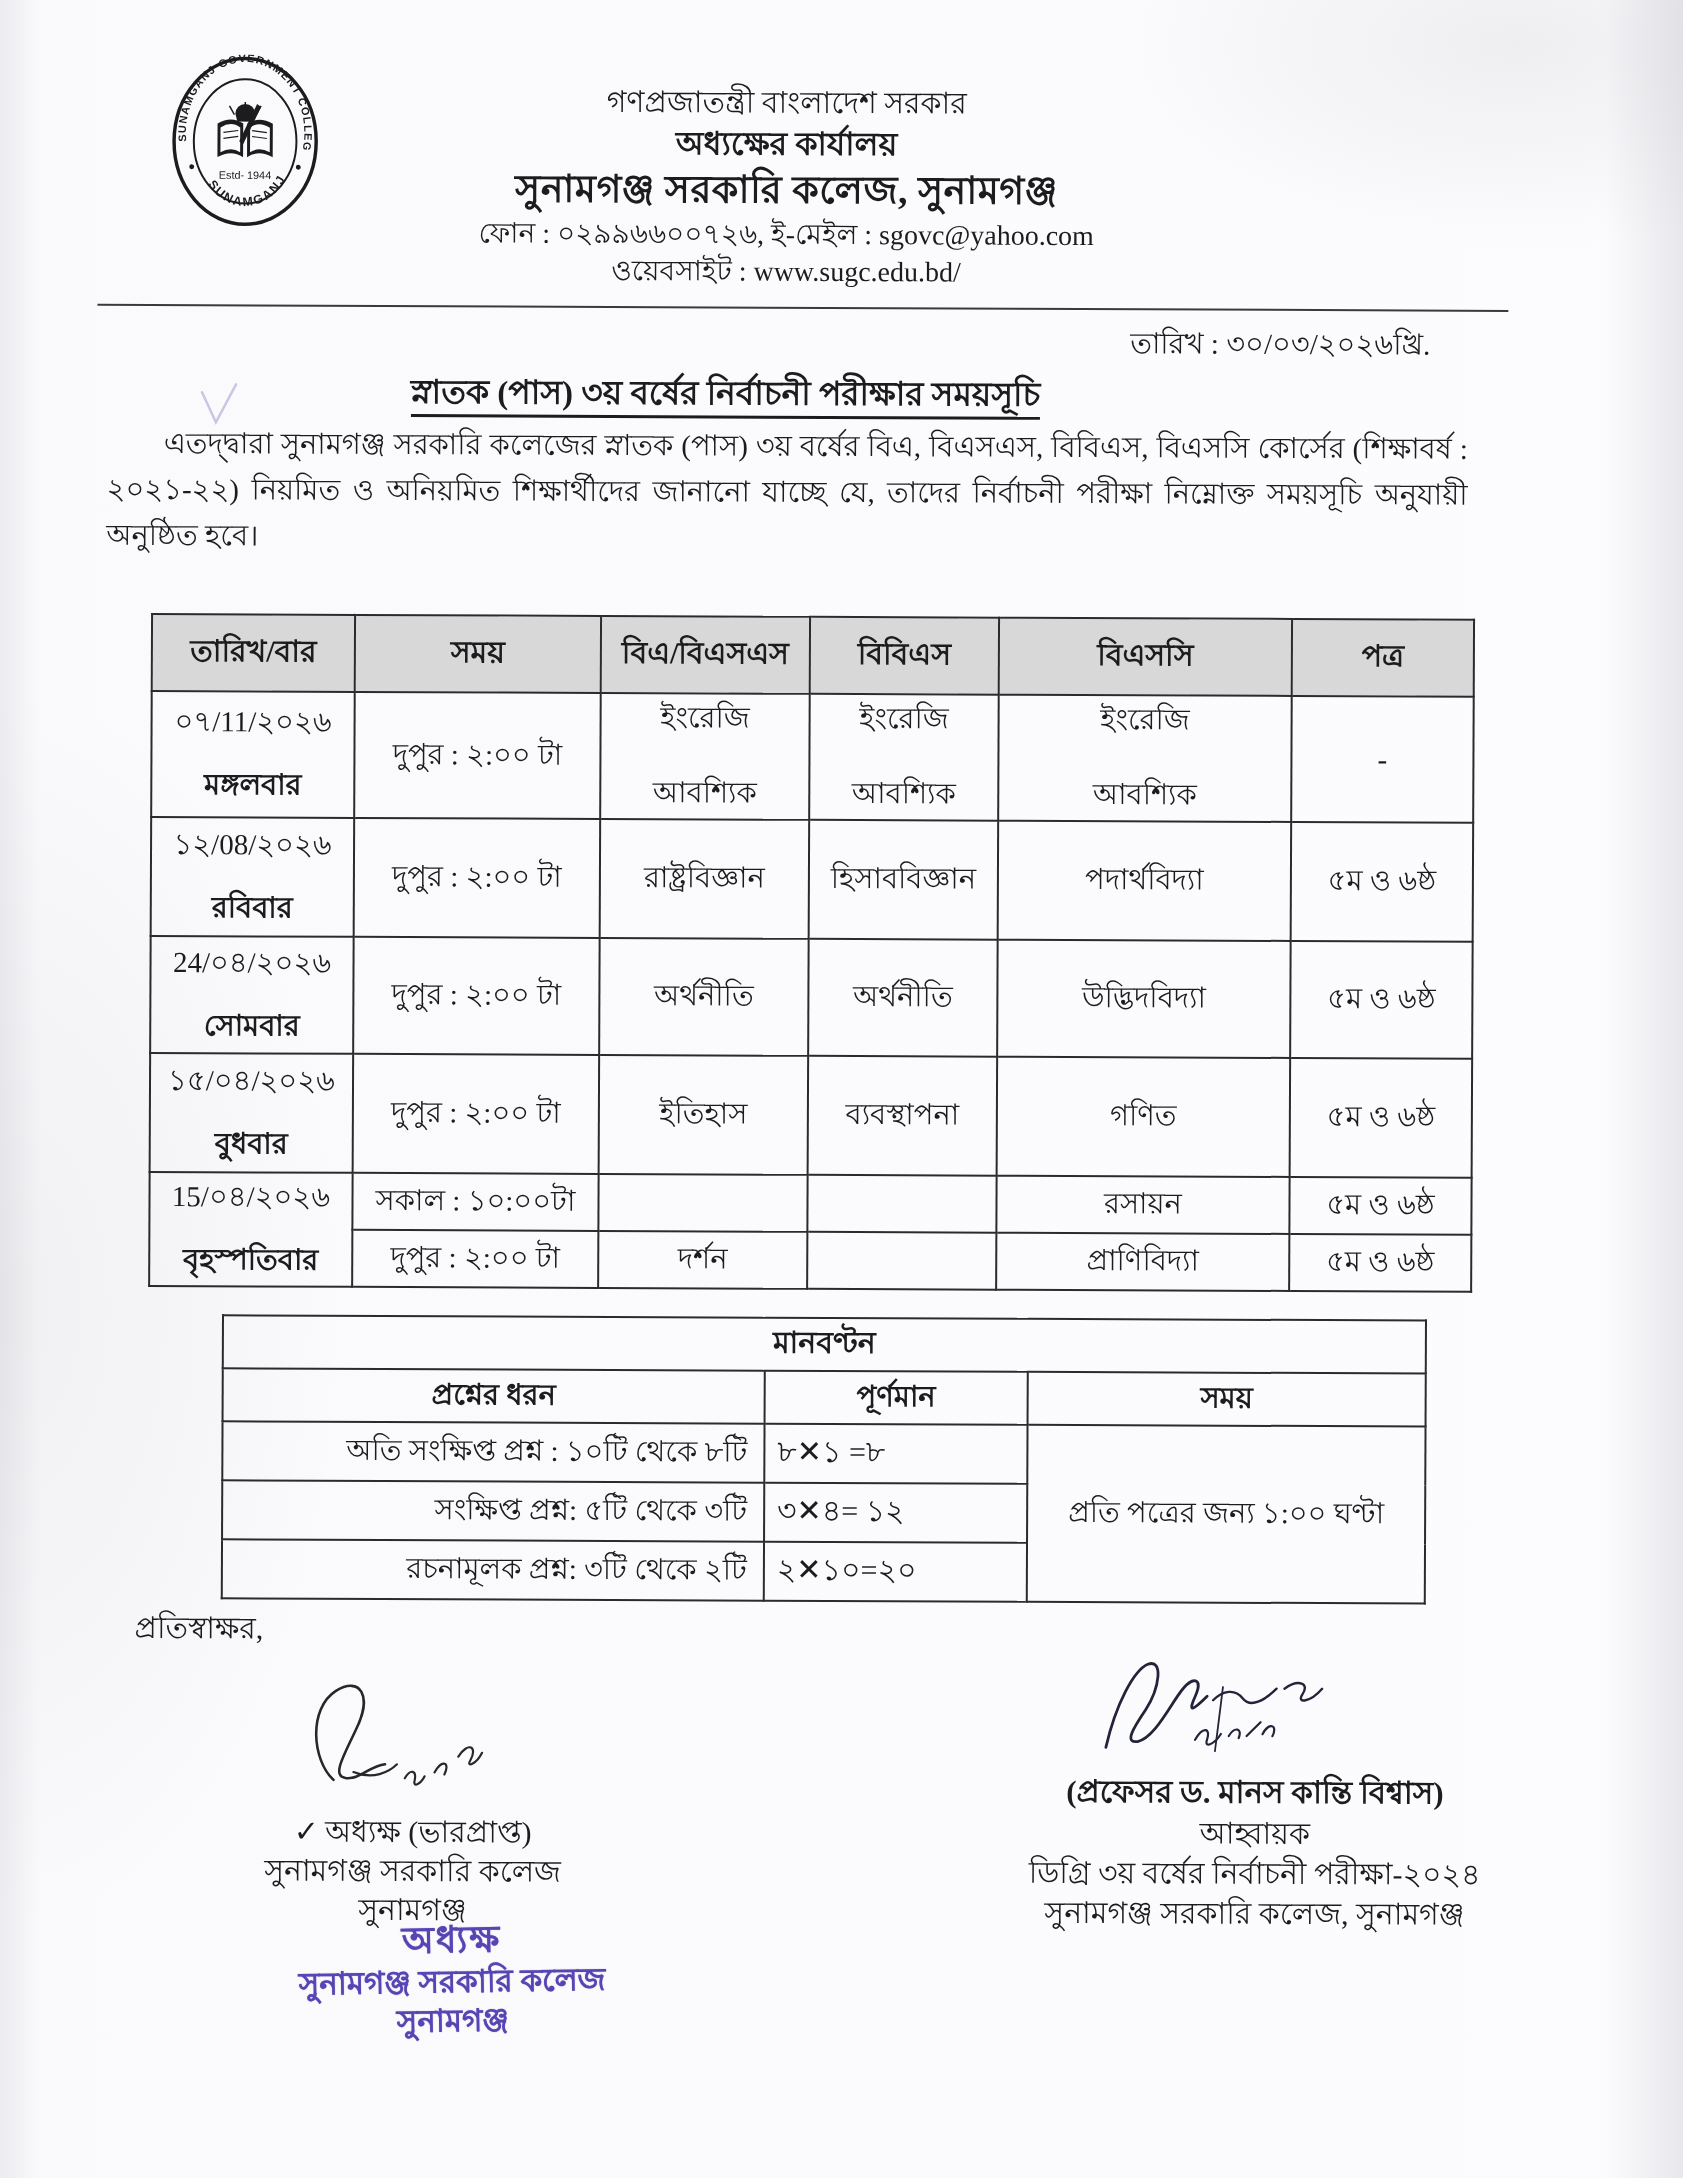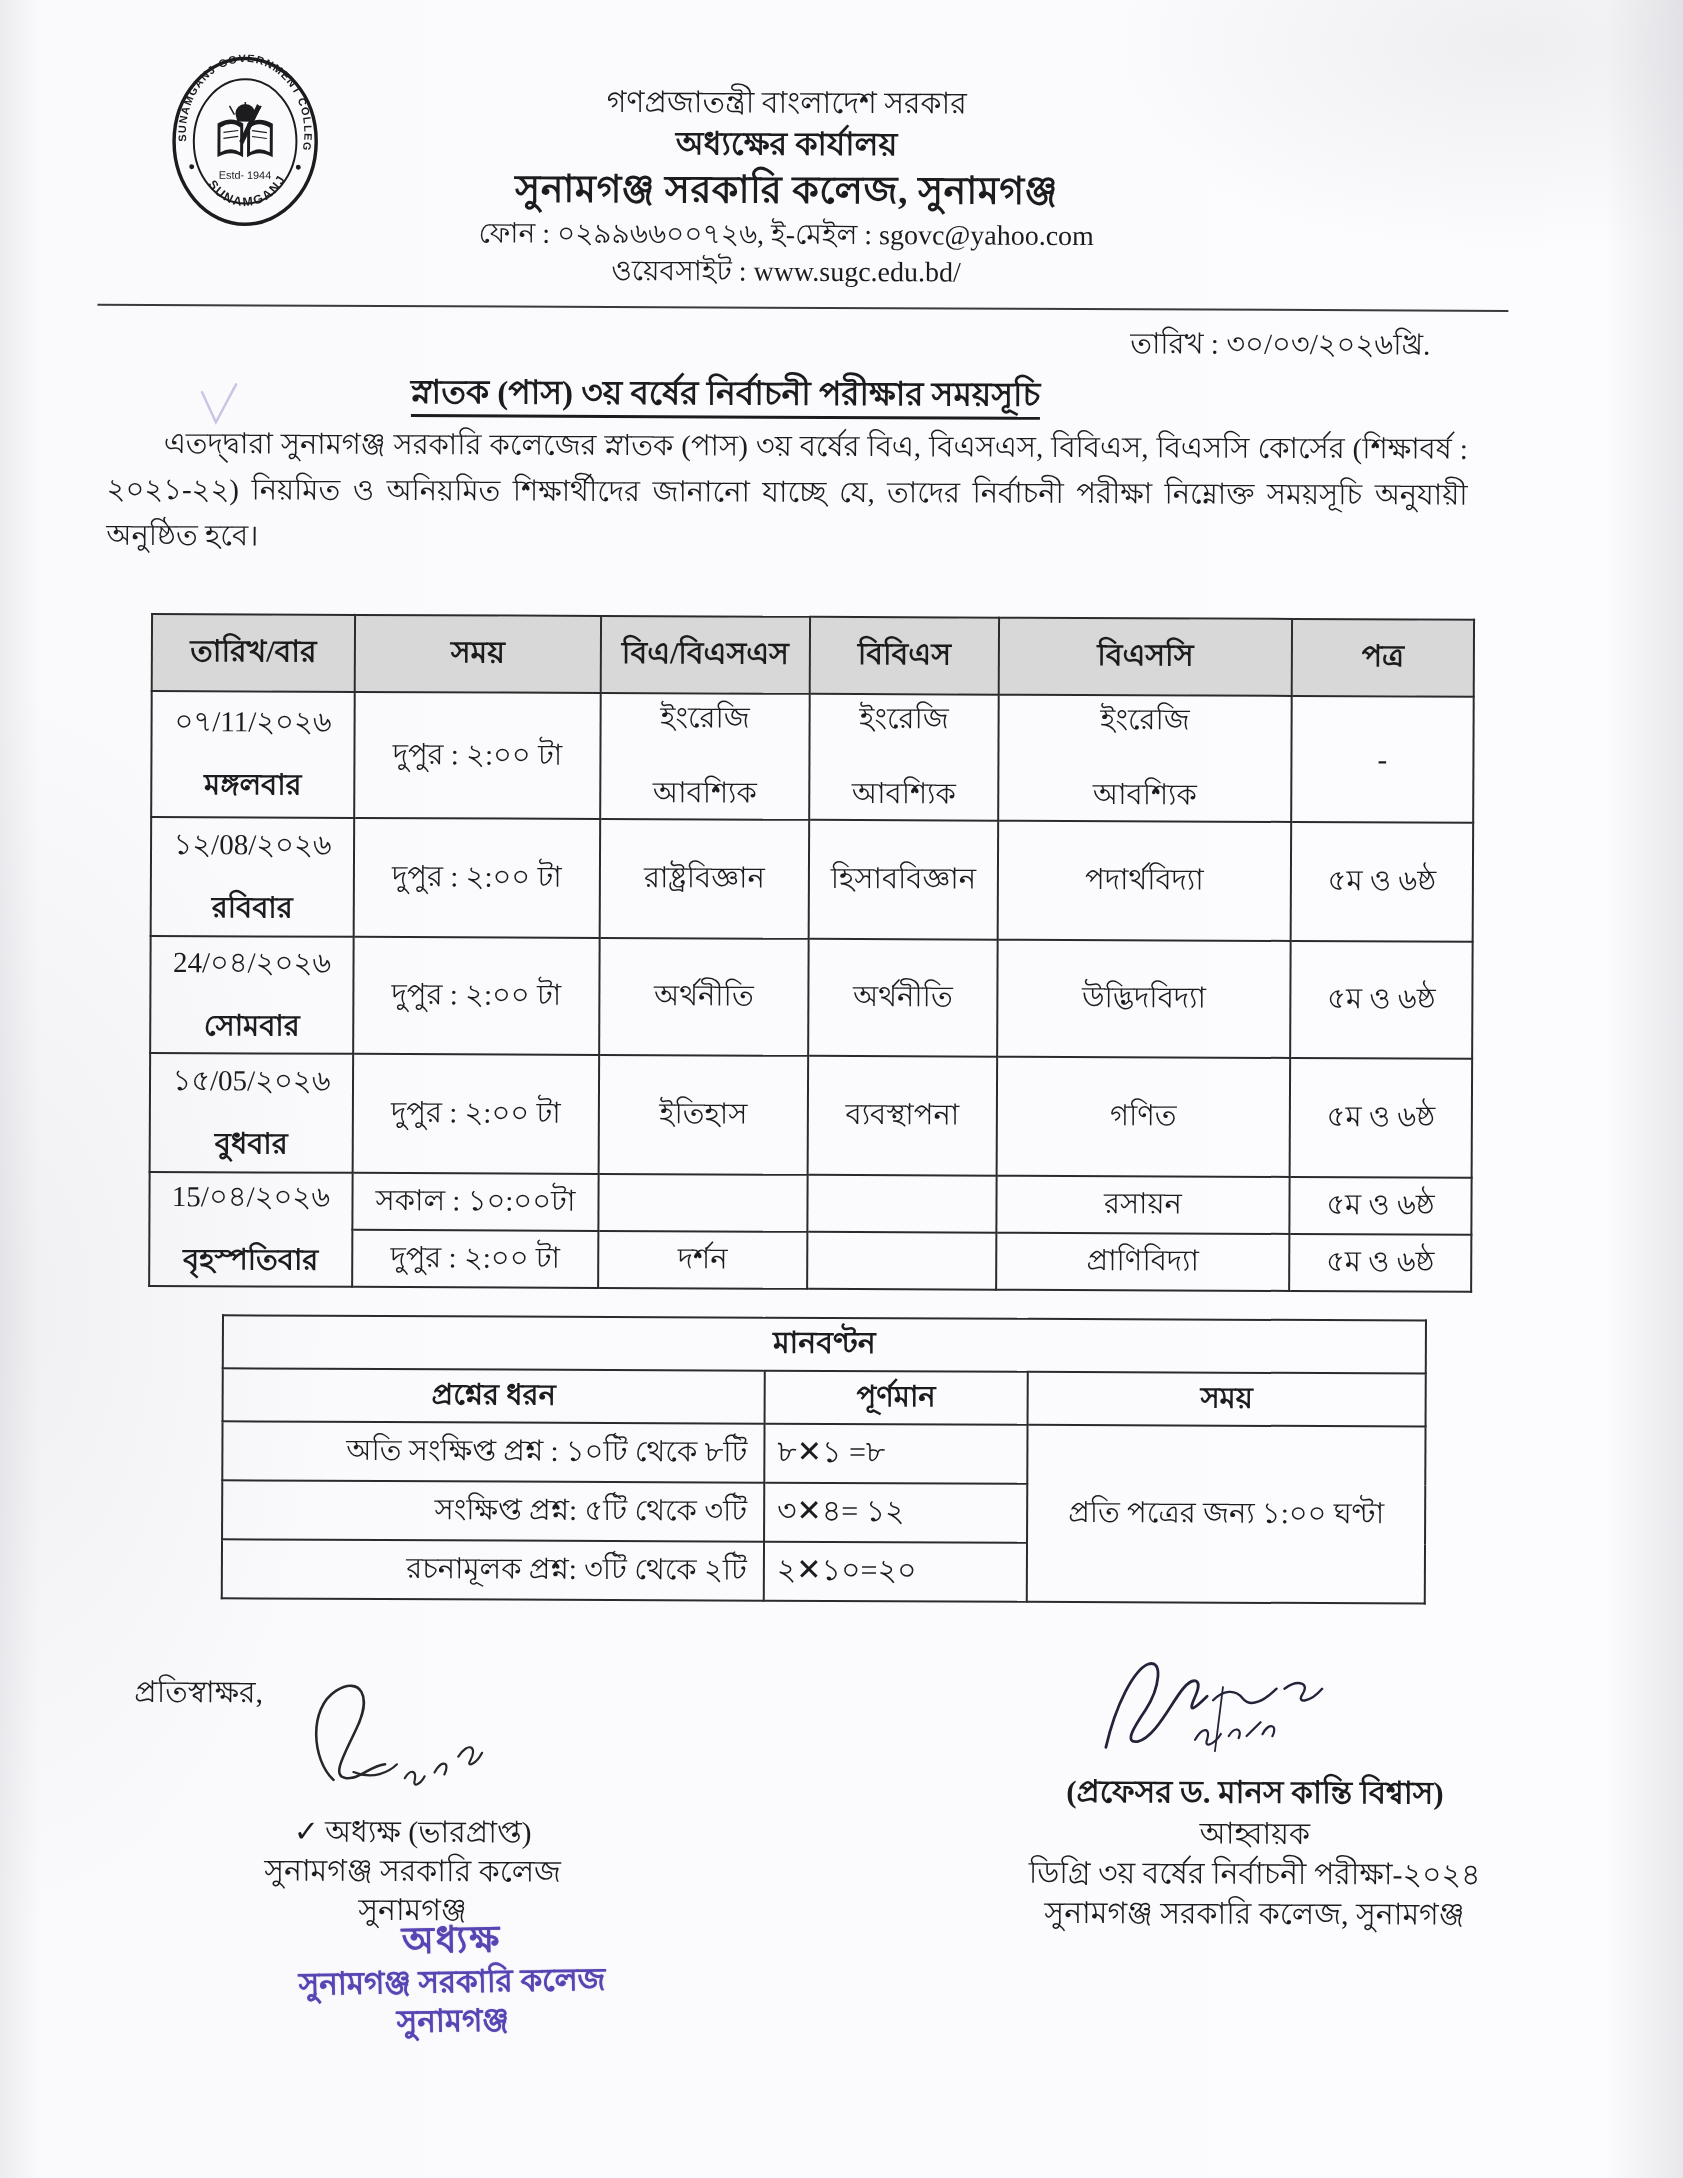--- a/index.html
+++ b/index.html
@@ -51,21 +51,21 @@
   
   .marks{position:absolute;left:223px;top:1317px;width:1203px;font-size:29px;}
   .marks th,.marks td{border:2px solid #2b2b2e;vertical-align:middle;padding:0 6px;}
   .marks .ttl{height:44px;text-align:center;font-weight:bold;font-size:30px;}
   .marks .hd th{height:51px;text-align:center;font-weight:bold;}
   .marks tbody td{height:57px;}
   .marks td.qtype{text-align:right;padding-right:16px;}
   .marks td.mk{text-align:left;padding-left:12px;font-size:30px;}
   .marks td.timecell{text-align:center;}
   
-  .counter-label{position:absolute;left:137px;top:1671px;font-size:30px;}
+  .counter-label{position:absolute;left:137px;top:1607px;font-size:30px;}
   .sig-left{position:absolute;left:297px;top:1671px;width:277px;height:149px;}
   .sig-left-block{position:absolute;left:208px;top:1814px;width:416px;text-align:center;font-size:30px;line-height:1.3;}
   .stamp{
     position:absolute;left:238px;top:1919px;width:436px;text-align:center;
     color:#4b35ad;font-weight:bold;transform:rotate(-1.2deg);
     text-shadow:0 0 1px rgba(75,53,173,.75);opacity:.92;line-height:1.25;
   }
   .stamp .s1{font-size:37px;letter-spacing:2px;}
   .stamp .s2{font-size:31px;}
   .stamp .s3{font-size:31px;}
@@ -193,21 +193,21 @@
           <span class="b">সোমবার</span>
         </td>
         <td>দুপুর : ২:০০ টা</td>
         <td>অর্থনীতি</td>
         <td>অর্থনীতি</td>
         <td>উদ্ভিদবিদ্যা</td>
         <td>৫ম ও ৬ষ্ঠ</td>
       </tr>
       <tr style="height:119px">
         <td class="twol">
-          <span class="a">১৫/05/২০২৬</span>
+          <span class="a">১৫/০৪/২০২৬</span>
           <span class="b">বুধবার</span>
         </td>
         <td>দুপুর : ২:০০ টা</td>
         <td>ইতিহাস</td>
         <td>ব্যবস্থাপনা</td>
         <td>গণিত</td>
         <td>৫ম ও ৬ষ্ঠ</td>
       </tr>
       <tr style="height:48px">
         <td class="twol" rowspan="2">

